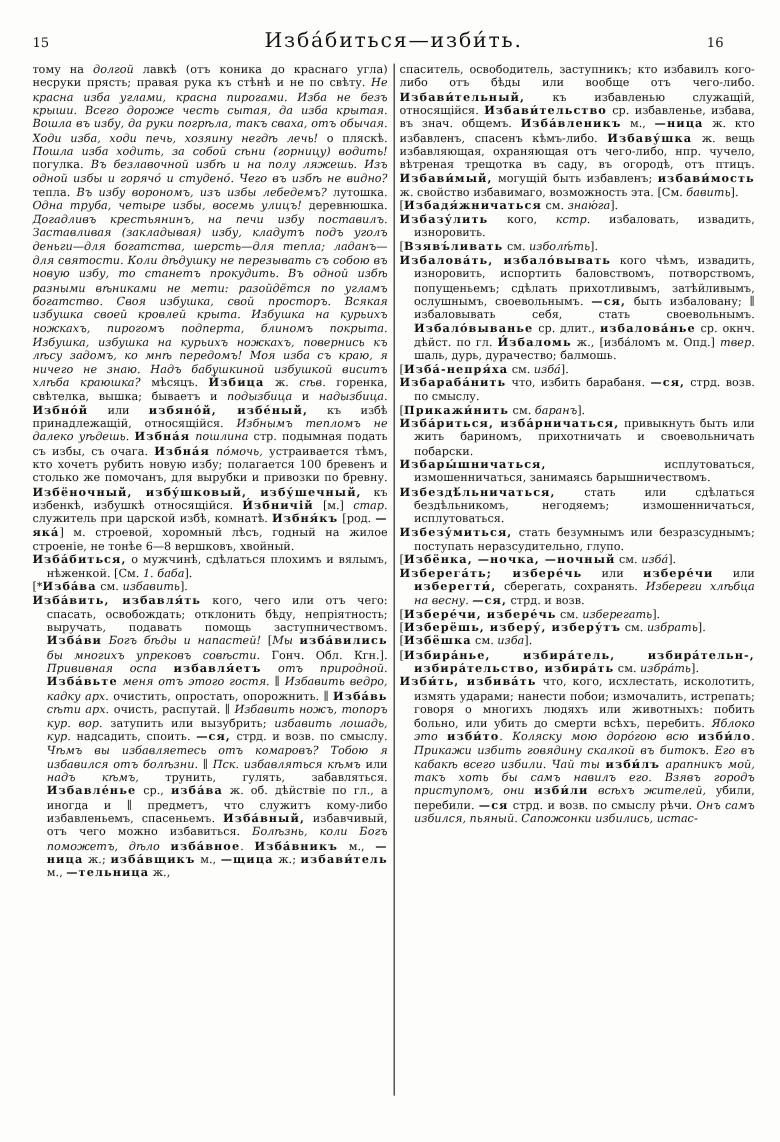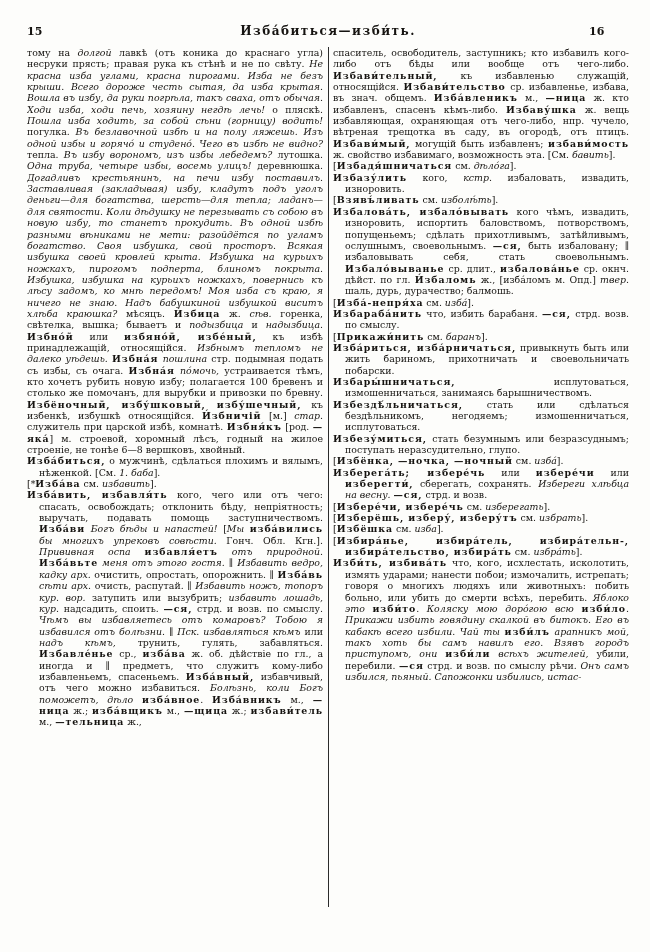--- a/index.html
+++ b/index.html
@@ -8,26 +8,26 @@
     width:650px; height:952px;
     background:#fdfdfb;
     color:#151310;
     font-family:"DejaVu Serif","Liberation Serif",serif;
     box-sizing:border-box;
     padding:24px 21px 0 27px;
     overflow:hidden;
   }
   .hdr {
     display:flex; align-items:baseline;
-    font-size:11px; font-weight:bold;
+    font-size:11px; font-weight:normal;
     margin-bottom:9px;
   }
   .hdr .pgnum { width:40px; }
   .hdr .pgnum.right { text-align:left; }
-  .hdr .ttl { flex:1; text-align:center; letter-spacing:1.5px; font-size:12px; }
+  .hdr .ttl { flex:1; text-align:center; letter-spacing:1.5px; font-size:17px; }
   .cols { display:flex; }
   .col { width:296px; height:866px; overflow:hidden; }
   .rule { width:1px; height:860px; background:#2b2b2b; margin:0 4px 0 5px; }
   .para {
     margin:0;
     font-size:9.4px;
     line-height:11.35px;
     text-align:justify;
   }
   .para.entry { padding-left:12px; text-indent:-12px; }
@@ -47,21 +47,21 @@
   <div class="cols">
     <div class="col" id="col-left">
         <p class="para flush"><span class="seg-p">тому на </span><span class="seg-i">долгой</span><span class="seg-p"> лавкѣ (отъ коника до краснаго угла) несруки прясть; правая рука къ стѣнѣ и не по свѣту. </span><span class="seg-i">Не красна изба углами, красна пирогами. Изба не безъ крыши. Всего дороже честь сытая, да изба крытая. Вошла въ избу, да руки погрѣла, такъ сваха, отъ обычая. Ходи изба, ходи печь, хозяину негдѣ лечь!</span><span class="seg-p"> о пляскѣ. </span><span class="seg-i">Пошла изба ходить, за собой сѣни (горницу) водить!</span><span class="seg-p"> погулка. </span><span class="seg-i">Въ безлавочной избѣ и на полу ляжешь. Изъ одной избы и горячо́ и студено́. Чего въ избѣ не видно?</span><span class="seg-p"> тепла. </span><span class="seg-i">Въ избу ворономъ, изъ избы лебедемъ?</span><span class="seg-p"> лутошка. </span><span class="seg-i">Одна труба, четыре избы, восемь улицъ!</span><span class="seg-p"> деревнюшка. </span><span class="seg-i">Догадливъ крестьянинъ, на печи избу поставилъ. Заставливая (закладывая) избу, кладутъ подъ уголъ деньги—для богатства, шерсть—для тепла; ладанъ—для святости. Коли дѣдушку не перезывать съ собою въ новую избу, то станетъ прокудить. Въ одной избѣ разными вѣниками не мети: разойдётся по угламъ богатство. Своя избушка, свой просторъ. Всякая избушка своей кровлей крыта. Избушка на курьихъ ножкахъ, пирогомъ подперта, блиномъ покрыта. Избушка, избушка на курьихъ ножкахъ, повернись къ лѣсу задомъ, ко мнѣ передомъ! Моя изба съ краю, я ничего не знаю. Надъ бабушкиной избушкой виситъ хлѣба краюшка?</span><span class="seg-p"> мѣсяцъ. </span><span class="seg-b">И́збица</span><span class="seg-p"> ж. </span><span class="seg-i">сѣв.</span><span class="seg-p"> горенка, свѣтелка, вышка; бываетъ и </span><span class="seg-i">подызбица</span><span class="seg-p"> и </span><span class="seg-i">надызбица</span><span class="seg-p">. </span><span class="seg-b">Избно́й</span><span class="seg-p"> или </span><span class="seg-b">избяно́й, избе́ный,</span><span class="seg-p"> къ избѣ принадлежащій, относящійся. </span><span class="seg-i">Избнымъ тепломъ не далеко уѣдешь.</span><span class="seg-p"> </span><span class="seg-b">Избна́я</span><span class="seg-i"> пошлина</span><span class="seg-p"> стр. подымная подать съ избы, съ очага. </span><span class="seg-b">Избна́я</span><span class="seg-i"> по́мочь,</span><span class="seg-p"> устраивается тѣмъ, кто хочетъ рубить новую избу; полагается 100 бревенъ и столько же помочанъ, для вырубки и привозки по бревну. </span><span class="seg-b">Избёночный, избу́шковый, избу́шечный,</span><span class="seg-p"> къ избенкѣ, избушкѣ относящійся. </span><span class="seg-b">И́збничій</span><span class="seg-p"> [м.] </span><span class="seg-i">стар.</span><span class="seg-p"> служитель при царской избѣ, комнатѣ. </span><span class="seg-b">Избня́къ</span><span class="seg-p"> [род. </span><span class="seg-b">—яка́</span><span class="seg-p">] м. строевой, хоромный лѣсъ, годный на жилое строеніе, не тонѣе 6—8 вершковъ, хвойный.</span></p>
         <p class="para entry"><span class="seg-b">Изба́биться,</span><span class="seg-p"> о мужчинѣ, сдѣлаться плохимъ и вялымъ, нѣженкой. [См. </span><span class="seg-i">1. баба</span><span class="seg-p">].</span></p>
         <p class="para entry"><span class="seg-p">[*</span><span class="seg-b">Изба́ва</span><span class="seg-p"> см. </span><span class="seg-i">избавить</span><span class="seg-p">].</span></p>
         <p class="para entry"><span class="seg-b">Изба́вить, избавля́ть</span><span class="seg-p"> кого, чего или отъ чего: спасать, освобождать; отклонить бѣду, непріятность; выручать, подавать помощь заступничествомъ. </span><span class="seg-b">Изба́ви</span><span class="seg-i"> Богъ бѣды и напастей!</span><span class="seg-p"> [</span><span class="seg-i">Мы </span><span class="seg-b">изба́вились</span><span class="seg-i"> бы многихъ упрековъ совѣсти.</span><span class="seg-p"> Гонч. Обл. Кгн.]. </span><span class="seg-i">Прививная оспа </span><span class="seg-b">избавля́етъ</span><span class="seg-i"> отъ природной. </span><span class="seg-b">Изба́вьте</span><span class="seg-i"> меня отъ этого гостя.</span><span class="seg-p"> ∥ </span><span class="seg-i">Избавить ведро, кадку арх.</span><span class="seg-p"> очистить, опростать, опорожнить. ∥ </span><span class="seg-b">Изба́вь</span><span class="seg-i"> сѣти арх.</span><span class="seg-p"> очисть, распутай. ∥ </span><span class="seg-i">Избавить ножъ, топоръ кур. вор.</span><span class="seg-p"> затупить или вызубрить; </span><span class="seg-i">избавить лошадь, кур.</span><span class="seg-p"> надсадить, споить. </span><span class="seg-b">—ся,</span><span class="seg-p"> стрд. и возв. по смыслу. </span><span class="seg-i">Чѣмъ вы избавляетесь отъ комаровъ? Тобою я избавился отъ болѣзни.</span><span class="seg-p"> ∥ </span><span class="seg-i">Пск. избавляться кѣмъ</span><span class="seg-p"> или </span><span class="seg-i">надъ кѣмъ,</span><span class="seg-p"> трунить, гулять, забавляться. </span><span class="seg-b">Избавле́нье</span><span class="seg-p"> ср., </span><span class="seg-b">изба́ва</span><span class="seg-p"> ж. об. дѣйствіе по гл., а иногда и ∥ предметъ, что служитъ кому-либо избавленьемъ, спасеньемъ. </span><span class="seg-b">Изба́вный,</span><span class="seg-p"> избавчивый, отъ чего можно избавиться. </span><span class="seg-i">Болѣзнь, коли Богъ поможетъ, дѣло </span><span class="seg-b">изба́вное</span><span class="seg-i">.</span><span class="seg-p"> </span><span class="seg-b">Изба́вникъ</span><span class="seg-p"> м., </span><span class="seg-b">—ница</span><span class="seg-p"> ж.; </span><span class="seg-b">изба́вщикъ</span><span class="seg-p"> м., </span><span class="seg-b">—щица</span><span class="seg-p"> ж.; </span><span class="seg-b">избави́тель</span><span class="seg-p"> м., </span><span class="seg-b">—тельница</span><span class="seg-p"> ж.,</span></p>
       </div>
     <div class="rule"></div>
     <div class="col" id="col-right">
         <p class="para flush"><span class="seg-p">спаситель, освободитель, заступникъ; кто избавилъ кого-либо отъ бѣды или вообще отъ чего-либо. </span><span class="seg-b">Избави́тельный,</span><span class="seg-p"> къ избавленью служащій, относящійся. </span><span class="seg-b">Избави́тельство</span><span class="seg-p"> ср. избавленье, избава, въ знач. общемъ. </span><span class="seg-b">Изба́вленикъ</span><span class="seg-p"> м., </span><span class="seg-b">—ница</span><span class="seg-p"> ж. кто избавленъ, спасенъ кѣмъ-либо. </span><span class="seg-b">Избаву́шка</span><span class="seg-p"> ж. вещь избавляющая, охраняющая отъ чего-либо, нпр. чучело, вѣтреная трещотка въ саду, въ огородѣ, отъ птицъ. </span><span class="seg-b">Избави́мый,</span><span class="seg-p"> могущій быть избавленъ; </span><span class="seg-b">избави́мость</span><span class="seg-p"> ж. свойство избавимаго, возможность эта. [См. </span><span class="seg-i">бавить</span><span class="seg-p">].</span></p>
-        <p class="para entry"><span class="seg-p">[</span><span class="seg-b">Избадя́шничаться</span><span class="seg-p"> см. </span><span class="seg-i">дѣло́га</span><span class="seg-p">].</span></p>
+        <p class="para entry"><span class="seg-p">[</span><span class="seg-b">Избадя́жничаться</span><span class="seg-p"> см. </span><span class="seg-i">знаю́га</span><span class="seg-p">].</span></p>
         <p class="para entry"><span class="seg-b">Избазу́лить</span><span class="seg-p"> кого, </span><span class="seg-i">кстр.</span><span class="seg-p"> избаловать, извадить, изноровить.</span></p>
         <p class="para entry"><span class="seg-p">[</span><span class="seg-b">Взявъ́ливать</span><span class="seg-p"> см. </span><span class="seg-i">изболѣ́ть</span><span class="seg-p">].</span></p>
         <p class="para entry"><span class="seg-b">Избалова́ть, избало́вывать</span><span class="seg-p"> кого чѣмъ, извадить, изноровить, испортить баловствомъ, потворствомъ, попущеньемъ; сдѣлать прихотливымъ, затѣйливымъ, ослушнымъ, своевольнымъ. </span><span class="seg-b">—ся,</span><span class="seg-p"> быть избаловану; ∥ избаловывать себя, стать своевольнымъ. </span><span class="seg-b">Избало́выванье</span><span class="seg-p"> ср. длит., </span><span class="seg-b">избалова́нье</span><span class="seg-p"> ср. окнч. дѣйст. по гл. </span><span class="seg-b">И́збаломь</span><span class="seg-p"> ж., [изба́ломъ м. Опд.] </span><span class="seg-i">твер.</span><span class="seg-p"> шаль, дурь, дурачество; балмошь.</span></p>
         <p class="para entry"><span class="seg-p">[</span><span class="seg-b">Изба́-непря́ха</span><span class="seg-p"> см. </span><span class="seg-i">изба́</span><span class="seg-p">].</span></p>
         <p class="para entry"><span class="seg-b">Избараба́нить</span><span class="seg-p"> что, избить барабаня. </span><span class="seg-b">—ся,</span><span class="seg-p"> стрд. возв. по смыслу.</span></p>
         <p class="para entry"><span class="seg-p">[</span><span class="seg-b">Прикажи́нить</span><span class="seg-p"> см. </span><span class="seg-i">баранъ</span><span class="seg-p">].</span></p>
         <p class="para entry"><span class="seg-b">Изба́риться, изба́рничаться,</span><span class="seg-p"> привыкнуть быть или жить бариномъ, прихотничать и своевольничать побарски.</span></p>
         <p class="para entry"><span class="seg-b">Избары́шничаться,</span><span class="seg-p"> исплутоваться, измошенничаться, занимаясь барышничествомъ.</span></p>
         <p class="para entry"><span class="seg-b">Избездѣ́льничаться,</span><span class="seg-p"> стать или сдѣлаться бездѣльникомъ, негодяемъ; измошенничаться, исплутоваться.</span></p>
         <p class="para entry"><span class="seg-b">Избезу́миться,</span><span class="seg-p"> стать безумнымъ или безразсуднымъ; поступать неразсудительно, глупо.</span></p>

